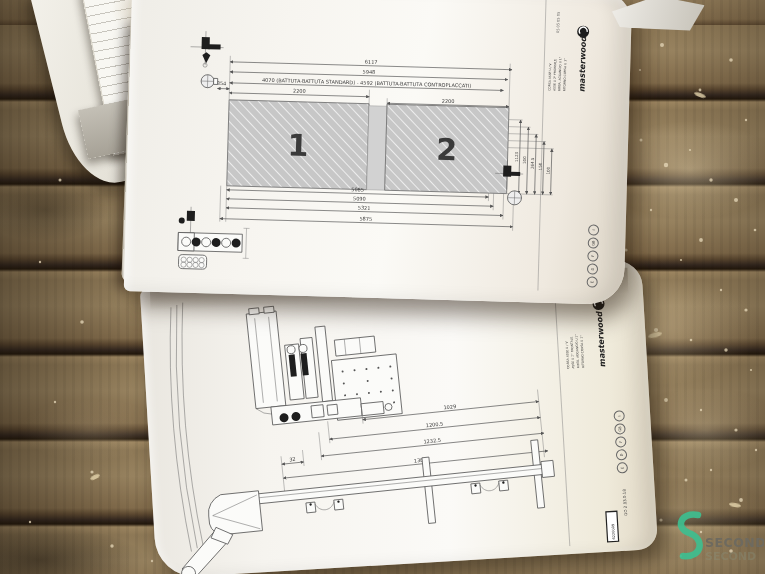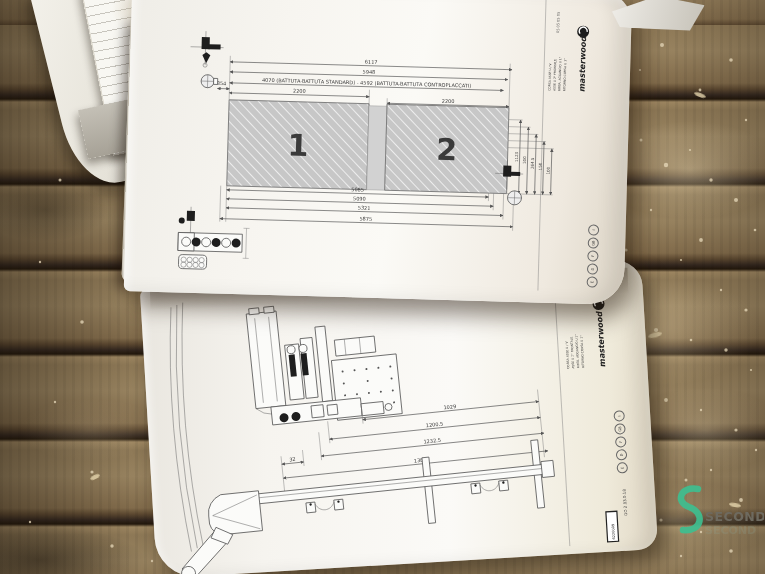--- a/index.html
+++ b/index.html
@@ -47,21 +47,21 @@
       box-shadow:8px 12px 20px rgba(30,20,8,.5), inset -12px 0 16px rgba(0,0,0,.07), inset 3px 3px 9px rgba(255,255,255,.6);}
   #fold-shadow{left:150px;top:276px;width:478px;height:26px;transform:rotate(-2deg);
       background:linear-gradient(180deg, rgba(60,45,25,.28), rgba(60,45,25,0));}
   #top-page{left:128px;top:-14px;width:500px;height:312px;transform:rotate(1.6deg);
       background:linear-gradient(100deg,#efede7 0%,#f7f5f0 30%,#fbfaf6 55%,#efe9df 85%,#dcd4c5 100%);
       border-radius:4px 30px 36px 6px;
       box-shadow:10px 14px 22px rgba(35,22,8,.5), inset -14px 0 18px rgba(0,0,0,.08), inset 4px 4px 10px rgba(255,255,255,.6);}
   #wedge{left:612px;top:-4px;width:92px;height:34px;transform:rotate(4deg);
       background:linear-gradient(100deg,#efede8,#c6c2b8);
       clip-path:polygon(0 55%,48% 0,100% 18%,86% 95%,10% 100%);}
-  #watermark{left:668px;top:480px;width:96px;height:66px;text-decoration:underline;}
+  #watermark{left:668px;top:506px;width:96px;height:66px;text-decoration:underline;}
 </style>
 </head>
 <body>
 
 <div id="scene">
 
   <svg class="abs" width="765" height="574" style="left:0;top:0">
     <g fill="#e8dabb" opacity=".75">
       <circle cx="615" cy="50" r="1.6"></circle>
         <circle cx="640" cy="70" r="1.1"></circle>

